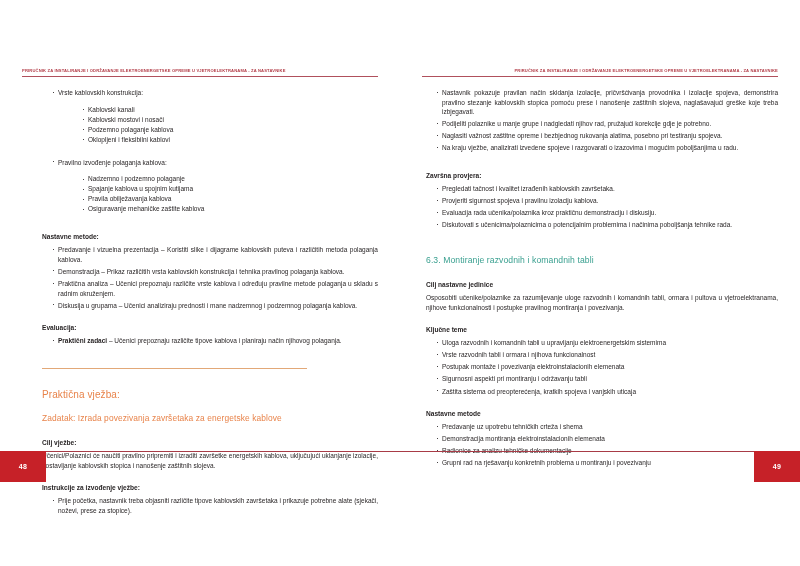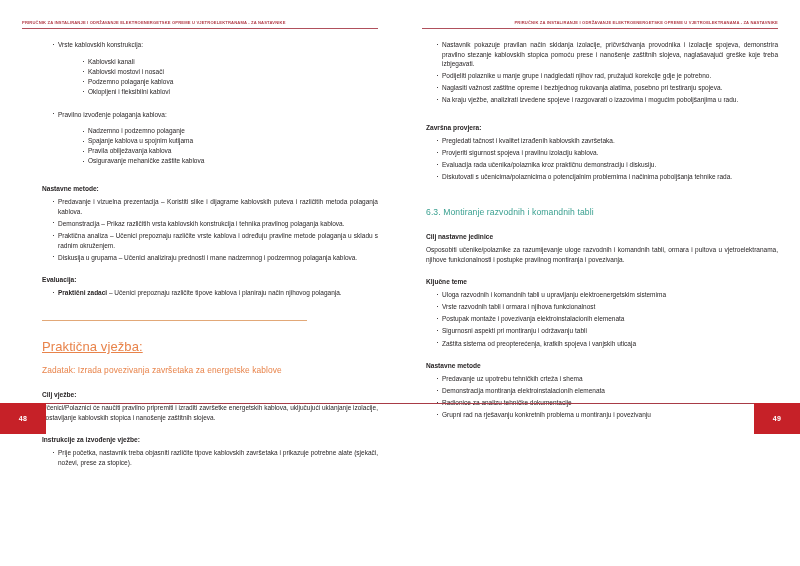--- a/index.html
+++ b/index.html
@@ -21,20 +21,21 @@
     width: 800px;
     height: 566px;
   }
 
   .page {
     width: 400px;
     height: 434px;
     position: relative;
     box-sizing: border-box;
     background: #ffffff;
+    margin-top: 48px;
   }
 
   
   .rh {
     position: absolute;
     top: 20px;
     left: 22px;
     right: 22px;
     height: 14px;
   }
@@ -133,26 +134,25 @@
 
   
   .orange-rule {
     height: 1.2px;
     background: #e2a878;
     width: 79%;
     margin: 22px 0 20px 0;
   }
   .orange-head {
     color: #e8834a;
-    font-size: 13px;
+    font-size: 10px;
     font-weight: 400;
     line-height: 12px;
     margin: 0 0 11px 0;
     letter-spacing: 0.1px;
-    text-decoration: underline;
   }
   .orange-sub {
     color: #e8834a;
     font-size: 8.4px;
     font-weight: 400;
     line-height: 12px;
     margin: 0 0 14px 0;
     letter-spacing: 0.1px;
   }
 

